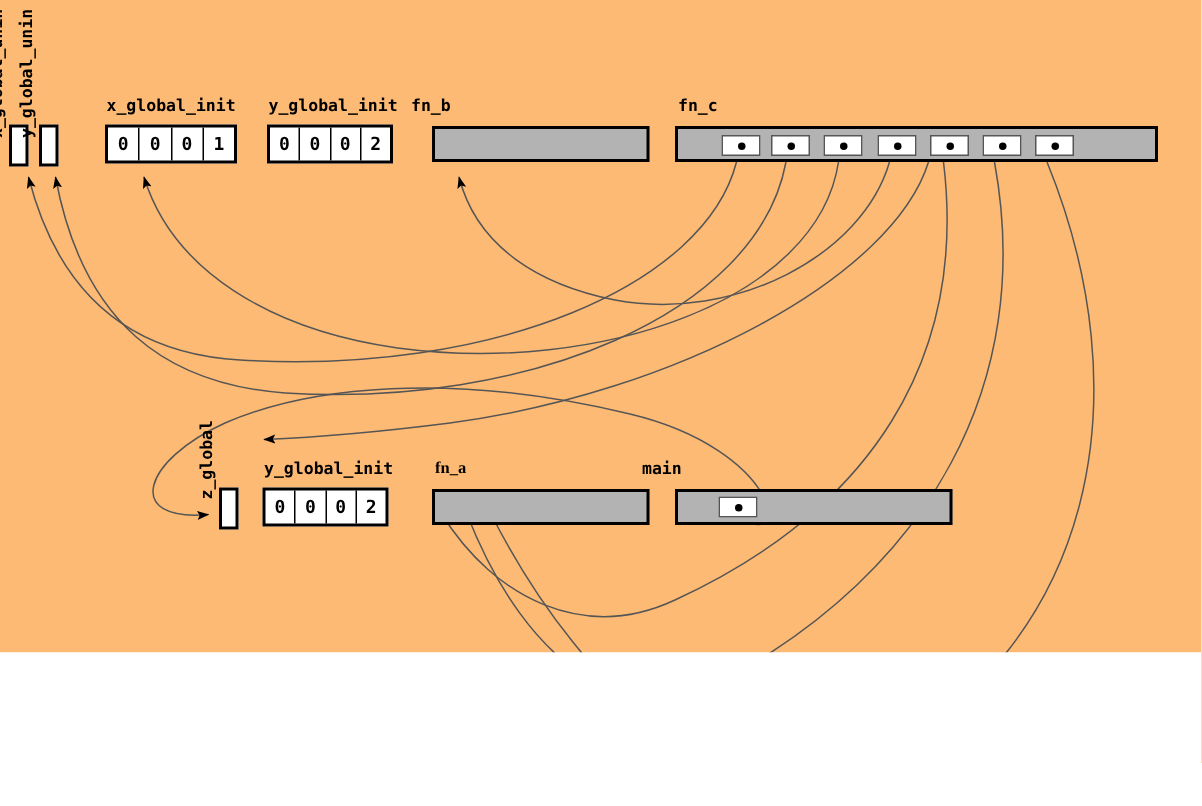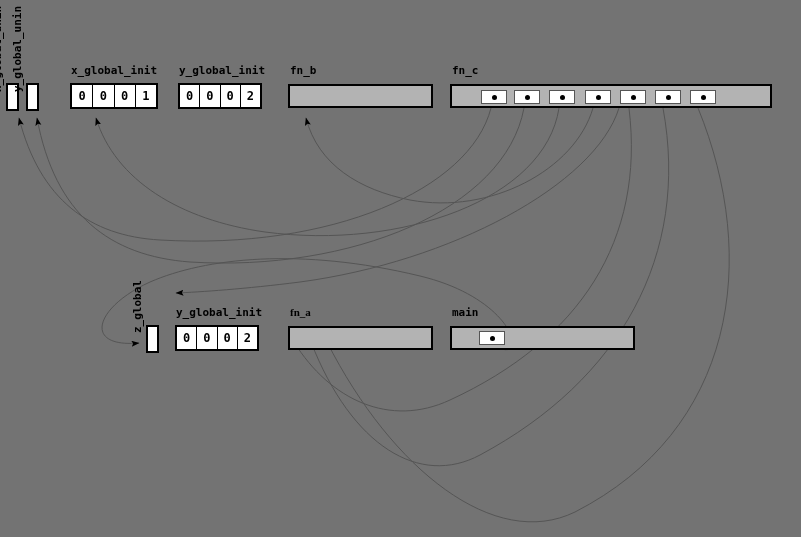--- a/index.html
+++ b/index.html
@@ -3,22 +3,22 @@
 <meta charset="utf-8">
 <style>
   html, body {
     margin: 0;
     padding: 0;
     background: #ffffff;
   }
   #canvas {
     position: relative;
     width: 801px;
-    height: 537px;
-    background: #737373;
+    height: 435px;
+    background: #fdba74;
     overflow: hidden;
     font-family: "DejaVu Sans Mono", "Liberation Mono", monospace;
   }
   svg.edges {
     position: absolute;
     left: 0;
     top: 0;
     width: 801px;
     height: 537px;
     pointer-events: none;
@@ -120,21 +120,21 @@
   </div>
 
   <div class="node-label" style="left:179px; top:64px;">y_global_init</div>
   <div class="bytes" style="left:178px; top:83px; width:84px; height:26px;">
     <div class="byte">0</div>
     <div class="byte">0</div>
     <div class="byte">0</div>
     <div class="byte">2</div>
   </div>
 
-  <div class="node-label" style="left:290px; top:64px;">fn_b</div>
+  <div class="node-label" style="left:274px; top:64px;">fn_b</div>
   <div class="box shaded" style="left:288px; top:84px; width:145px; height:24px;"></div>
 
   <div class="node-label" style="left:452px; top:64px;">fn_c</div>
   <div class="box shaded" style="left:450px; top:84px; width:322px; height:24px;"></div>
   <div class="ptr-cell" style="left:481px; top:90px; width:26px; height:14px;">
       <span class="ptr-dot"></span>
     </div>
   <div class="ptr-cell" style="left:514px; top:90px; width:26px; height:14px;">
       <span class="ptr-dot"></span>
     </div>
@@ -161,19 +161,19 @@
   <div class="bytes" style="left:175px; top:325px; width:84px; height:26px;">
     <div class="byte">0</div>
     <div class="byte">0</div>
     <div class="byte">0</div>
     <div class="byte">2</div>
   </div>
 
   <div class="node-label" style="left:290px; top:306px;font-family:Liberation Serif, serif;">fn_a</div>
   <div class="box shaded" style="left:288px; top:326px; width:145px; height:24px;"></div>
 
-  <div class="node-label" style="left:452px; top:306px;">main</div>
+  <div class="node-label" style="left:428px; top:306px;">main</div>
   <div class="box shaded" style="left:450px; top:326px; width:185px; height:24px;"></div>
   <div class="ptr-cell" style="left:479px; top:331px; width:26px; height:14px;">
       <span class="ptr-dot"></span>
     </div>
 
 </div>
 
 </body></html>

